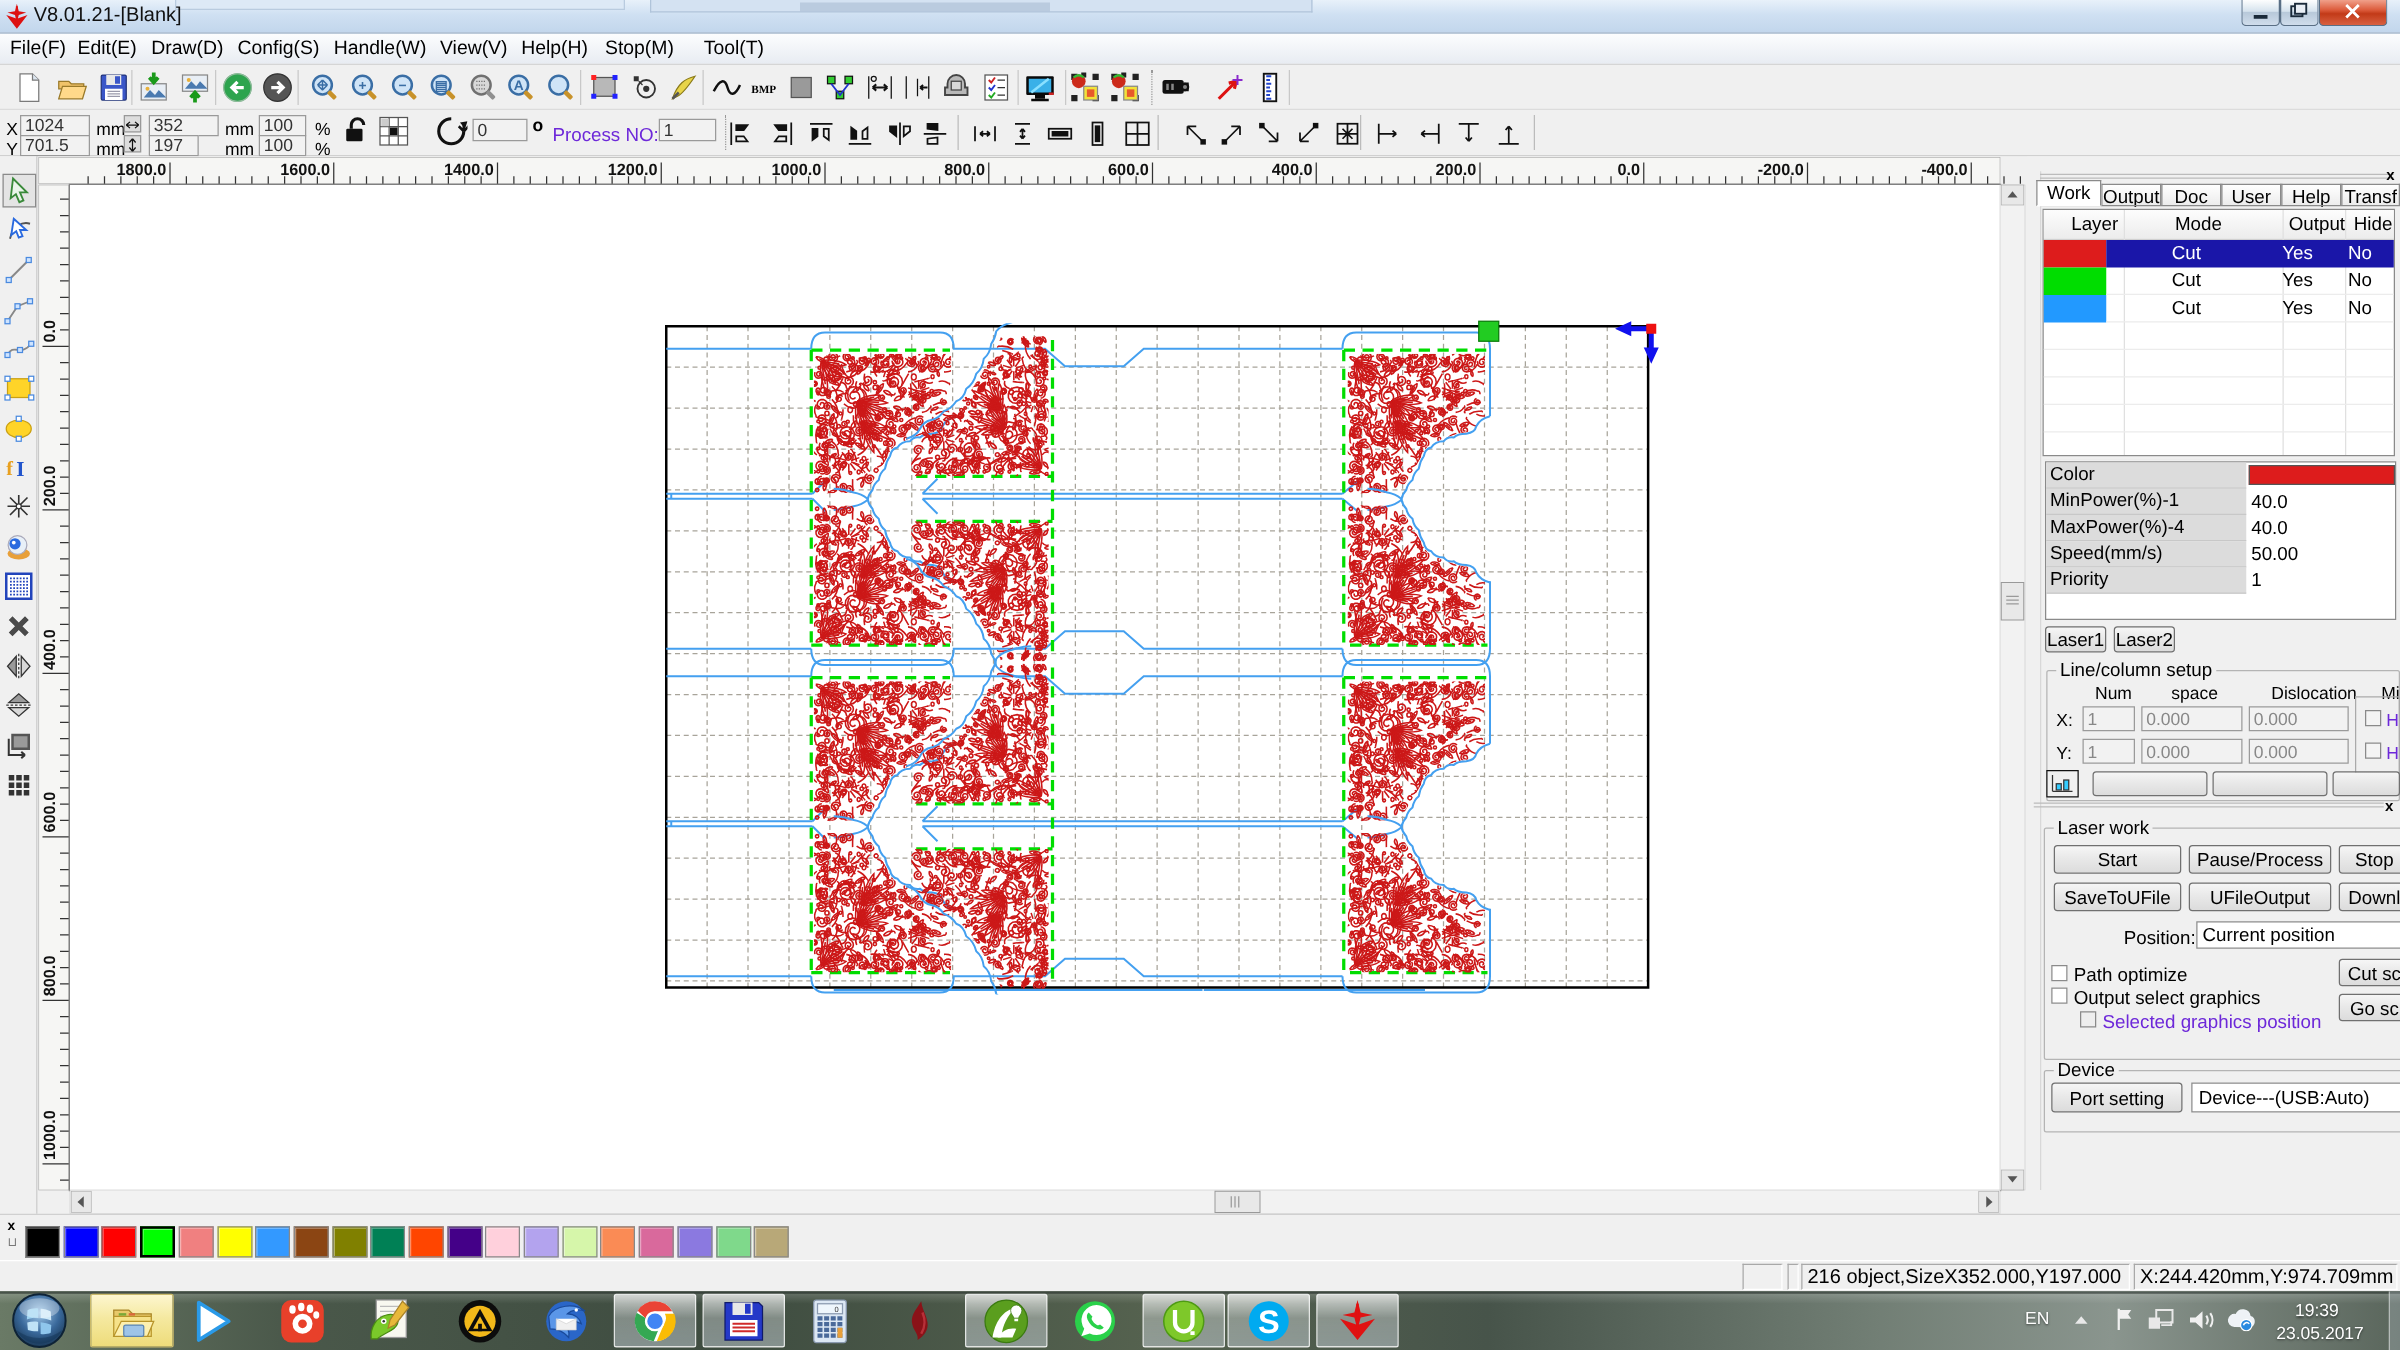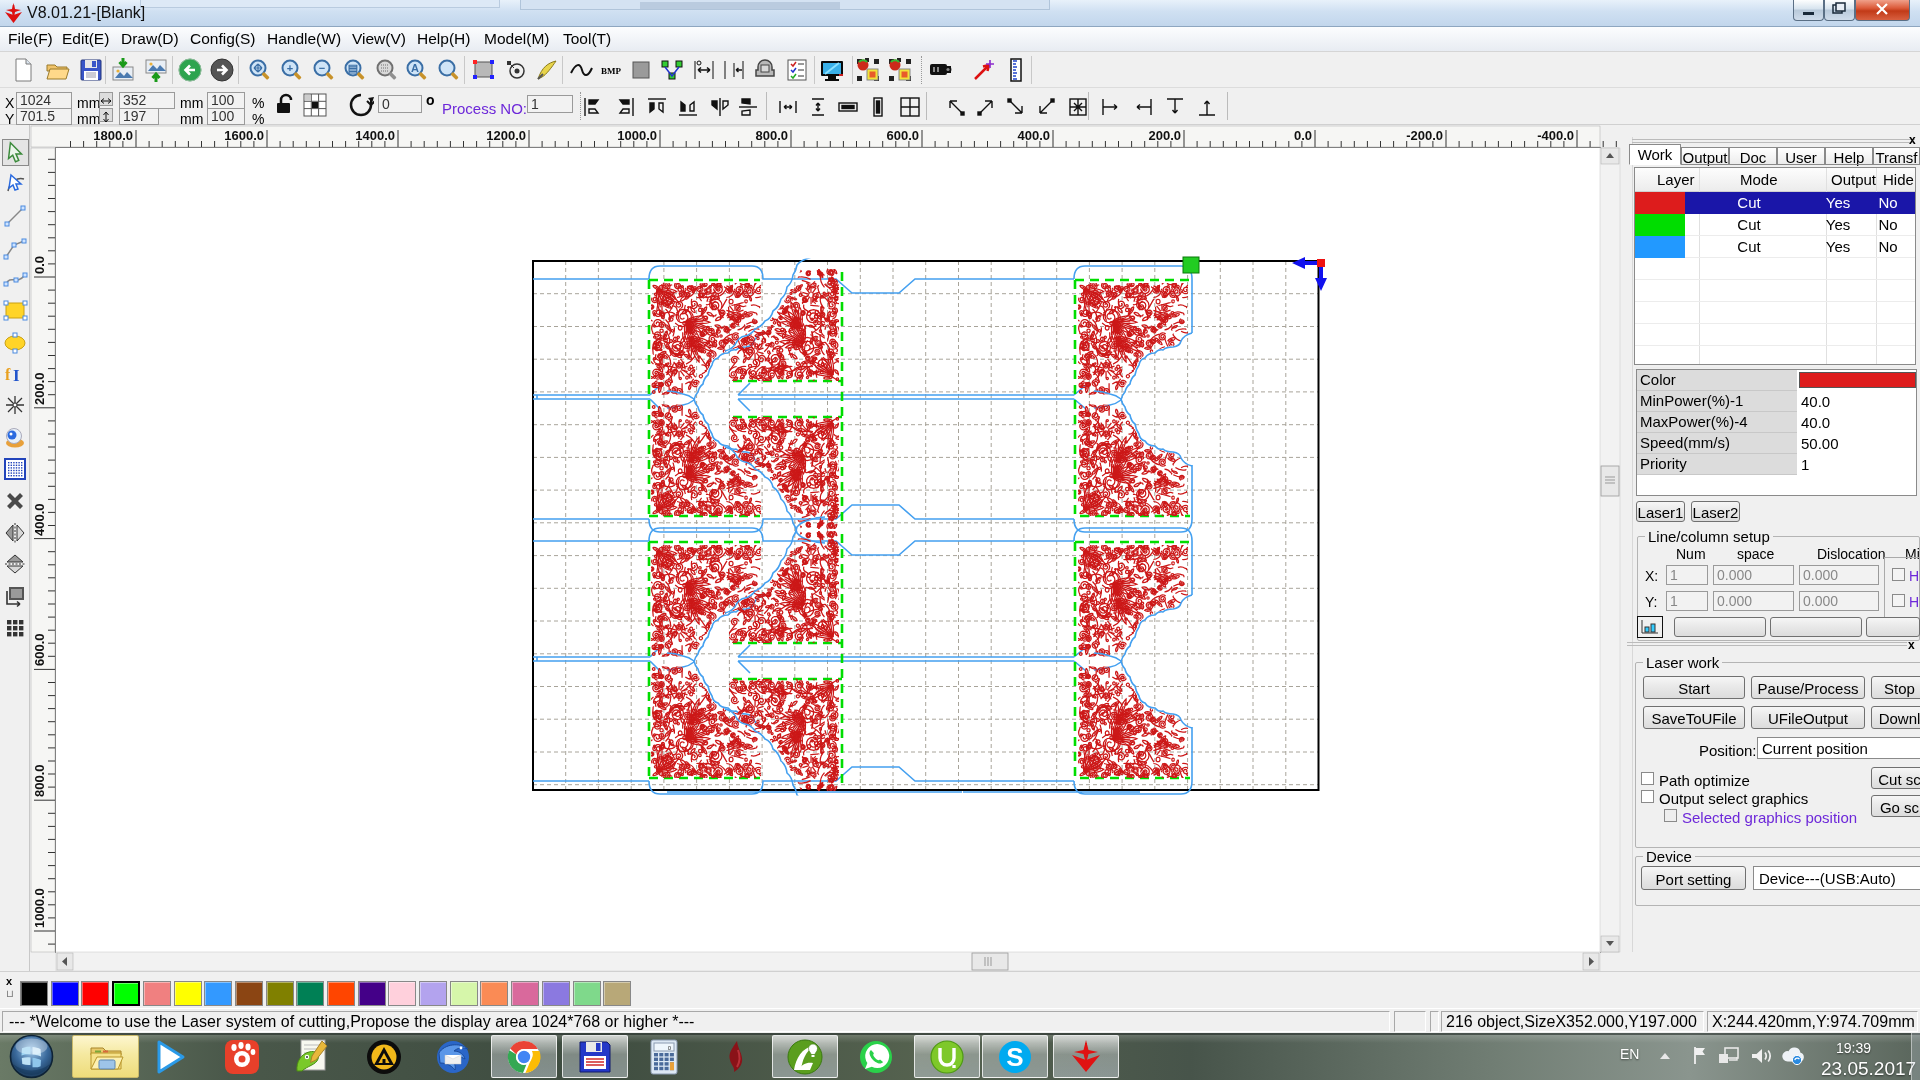--- a/index.html
+++ b/index.html
@@ -46,21 +46,21 @@
       </svg></div>
   </div>
 <div id="menubar" class="abs">
     <span style="left:8px">File(F)</span>
     <span style="left:62px">Edit(E)</span>
     <span style="left:121px">Draw(D)</span>
     <span style="left:190px">Config(S)</span>
     <span style="left:267px">Handle(W)</span>
     <span style="left:352px">View(V)</span>
     <span style="left:417px">Help(H)</span>
-    <span style="left:484px">Model(M)</span>
+    <span style="left:484px">Stop(M)</span>
     <span style="left:563px">Tool(T)</span>
   </div>
 <div class="abs" style="left:0;top:52px;width:1920px;height:36px;background:#f0f0f0;border-bottom:1px solid #dcdcdc"></div>
 <div class="abs" style="left:0;top:88px;width:1920px;height:37px;background:#f0f0f0;border-bottom:1px solid #d0d0d0"></div>
 <div id="tb1" class="abs">
     <svg class="abs" style="left:11px;top:57px" width="26" height="26" viewBox="0 0 26 26">
       <path d="M5 2 h10 l5 5 v17 H5 Z" fill="#fff" stroke="#7a7a7a"></path>
       <path d="M15 2 v5 h5" fill="#dce6f0" stroke="#7a7a7a"></path>
     </svg>
     <svg class="abs" style="left:45px;top:57px" width="26" height="26" viewBox="0 0 26 26">
@@ -1511,21 +1511,20 @@
 <div class="abs" style="left:358px;top:981px;width:28px;height:25px;background:#440088;border:1px solid #888;box-shadow:inset 1px 1px 0 rgba(255,255,255,.4)"></div>
 <div class="abs" style="left:388px;top:981px;width:28px;height:25px;background:#ffd0dc;border:1px solid #888;box-shadow:inset 1px 1px 0 rgba(255,255,255,.4)"></div>
 <div class="abs" style="left:419px;top:981px;width:28px;height:25px;background:#b3a3ee;border:1px solid #888;box-shadow:inset 1px 1px 0 rgba(255,255,255,.4)"></div>
 <div class="abs" style="left:450px;top:981px;width:28px;height:25px;background:#d6f6aa;border:1px solid #888;box-shadow:inset 1px 1px 0 rgba(255,255,255,.4)"></div>
 <div class="abs" style="left:480px;top:981px;width:28px;height:25px;background:#fa8b55;border:1px solid #888;box-shadow:inset 1px 1px 0 rgba(255,255,255,.4)"></div>
 <div class="abs" style="left:511px;top:981px;width:28px;height:25px;background:#d9699c;border:1px solid #888;box-shadow:inset 1px 1px 0 rgba(255,255,255,.4)"></div>
 <div class="abs" style="left:542px;top:981px;width:28px;height:25px;background:#8b79e0;border:1px solid #888;box-shadow:inset 1px 1px 0 rgba(255,255,255,.4)"></div>
 <div class="abs" style="left:573px;top:981px;width:28px;height:25px;background:#7fd98b;border:1px solid #888;box-shadow:inset 1px 1px 0 rgba(255,255,255,.4)"></div>
 <div class="abs" style="left:603px;top:981px;width:28px;height:25px;background:#b8a878;border:1px solid #888;box-shadow:inset 1px 1px 0 rgba(255,255,255,.4)"></div>
 <div id="statusbar" class="abs">
-    <div class="sseg" style="left:2px;width:1388px;padding:1px 0 0 6px">--- *Welcome to use the Laser system of cutting,Propose the display area 1024*768 or higher *---</div>
     <div class="sseg" style="left:1394px;width:32px"></div>
     <div class="sseg" style="left:1430px;width:9px"></div>
     <div class="sseg" style="left:1441px;width:263px;padding:1px 0 0 4px">216 object,SizeX352.000,Y197.000</div>
     <div class="sseg" style="left:1707px;width:211px;padding:1px 0 0 4px">X:244.420mm,Y:974.709mm</div>
   </div>
 <div id="taskbar" class="abs">
     <div class="abs" style="left:0;top:0;width:1920px;height:47px;background:linear-gradient(90deg,#6a7a66,#4a584a 12%,#3e4c40 30%,#55624f 48%,#47544a 62%,#717e74 78%,#8a958e 88%,#5a665c)"></div>
     <div class="abs" style="left:0;top:0;width:1920px;height:10px;background:linear-gradient(rgba(255,255,255,.22),rgba(255,255,255,0))"></div>
     <div class="abs" style="left:0;top:0;width:1920px;height:2px;background:rgba(20,30,25,.55)"></div>
     <svg class="abs" style="left:9px;top:1px" width="45" height="45" viewBox="0 0 45 45">
@@ -1679,14 +1678,14 @@
     <svg class="abs" style="left:1750px;top:13px" width="24" height="20">
       <path d="M2 8 h4.5 l5.5 -5 v14 l-5.5 -5 H2 Z" fill="#f0f0f0"></path>
       <path d="M15 6.5 a6 6 0 0 1 0 7 M18.2 4.5 a9.5 9.5 0 0 1 0 11" stroke="#f0f0f0" stroke-width="1.7" fill="none"></path>
     </svg>
     <svg class="abs" style="left:1780px;top:14px" width="28" height="18">
       <path d="M7.5 14.5 a5.2 5.2 0 1 1 1 -10.3 a6.3 6.3 0 0 1 12 1.5 a4.6 4.6 0 0 1 -.8 9 Z" fill="#eef2f6"></path>
       <circle cx="17" cy="13" r="4.6" fill="#2a8ae0" stroke="#fff" stroke-width="1"></circle>
       <path d="M14.8 13.2 a2.6 2.6 0 0 1 4.6 -1.1" stroke="#fff" fill="none" stroke-width="1.2"></path>
     </svg>
     <div class="abs" style="left:1836px;top:7px;font-size:14px;color:#fff;text-shadow:0 1px 2px #0008">19:39</div>
-    <div class="abs" style="left:1821px;top:25px;font-size:19px;color:#fff;text-shadow:0 1px 2px #0008">23.05.2017</div>
+    <div class="abs" style="left:1821px;top:25px;font-size:14px;color:#fff;text-shadow:0 1px 2px #0008">23.05.2017</div>
     <div class="abs" style="left:1911px;top:0;width:9px;height:47px;background:rgba(190,200,210,.3);border-left:1px solid rgba(255,255,255,.45)"></div>
   </div>
 </body></html>

